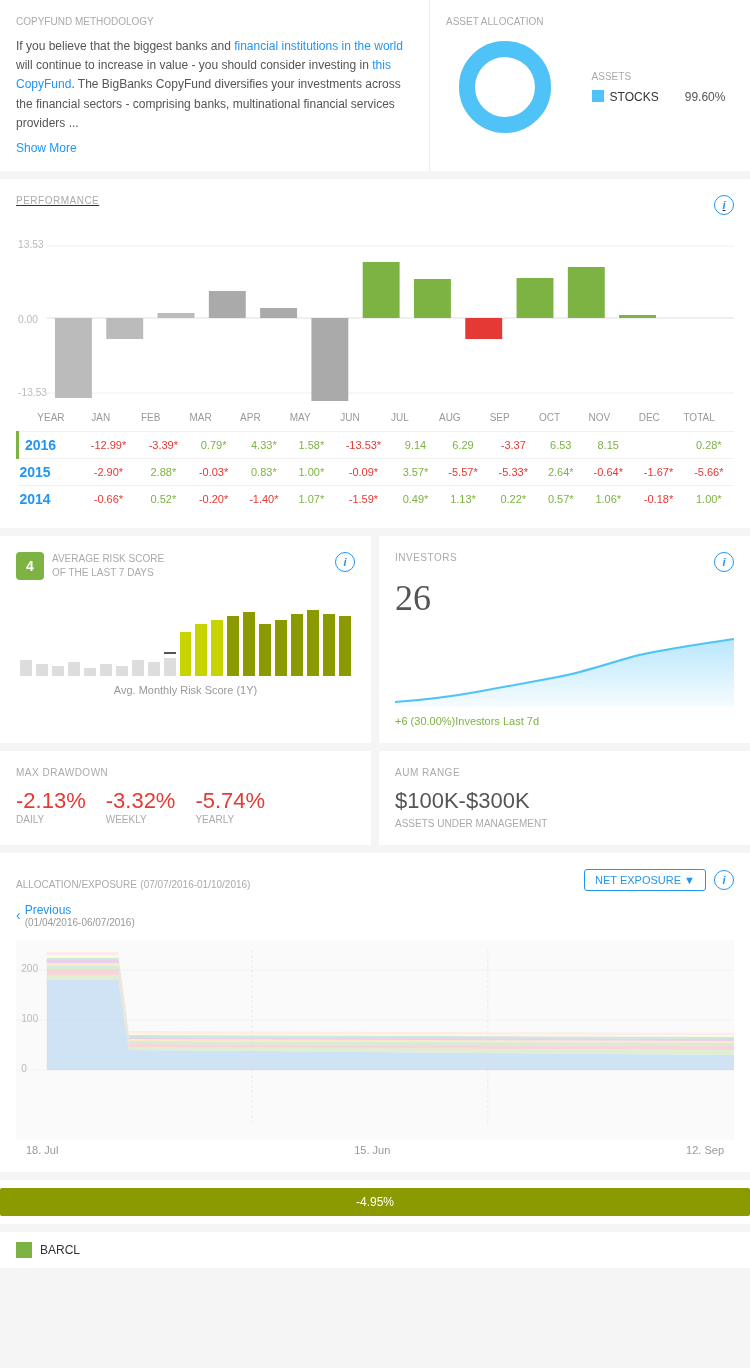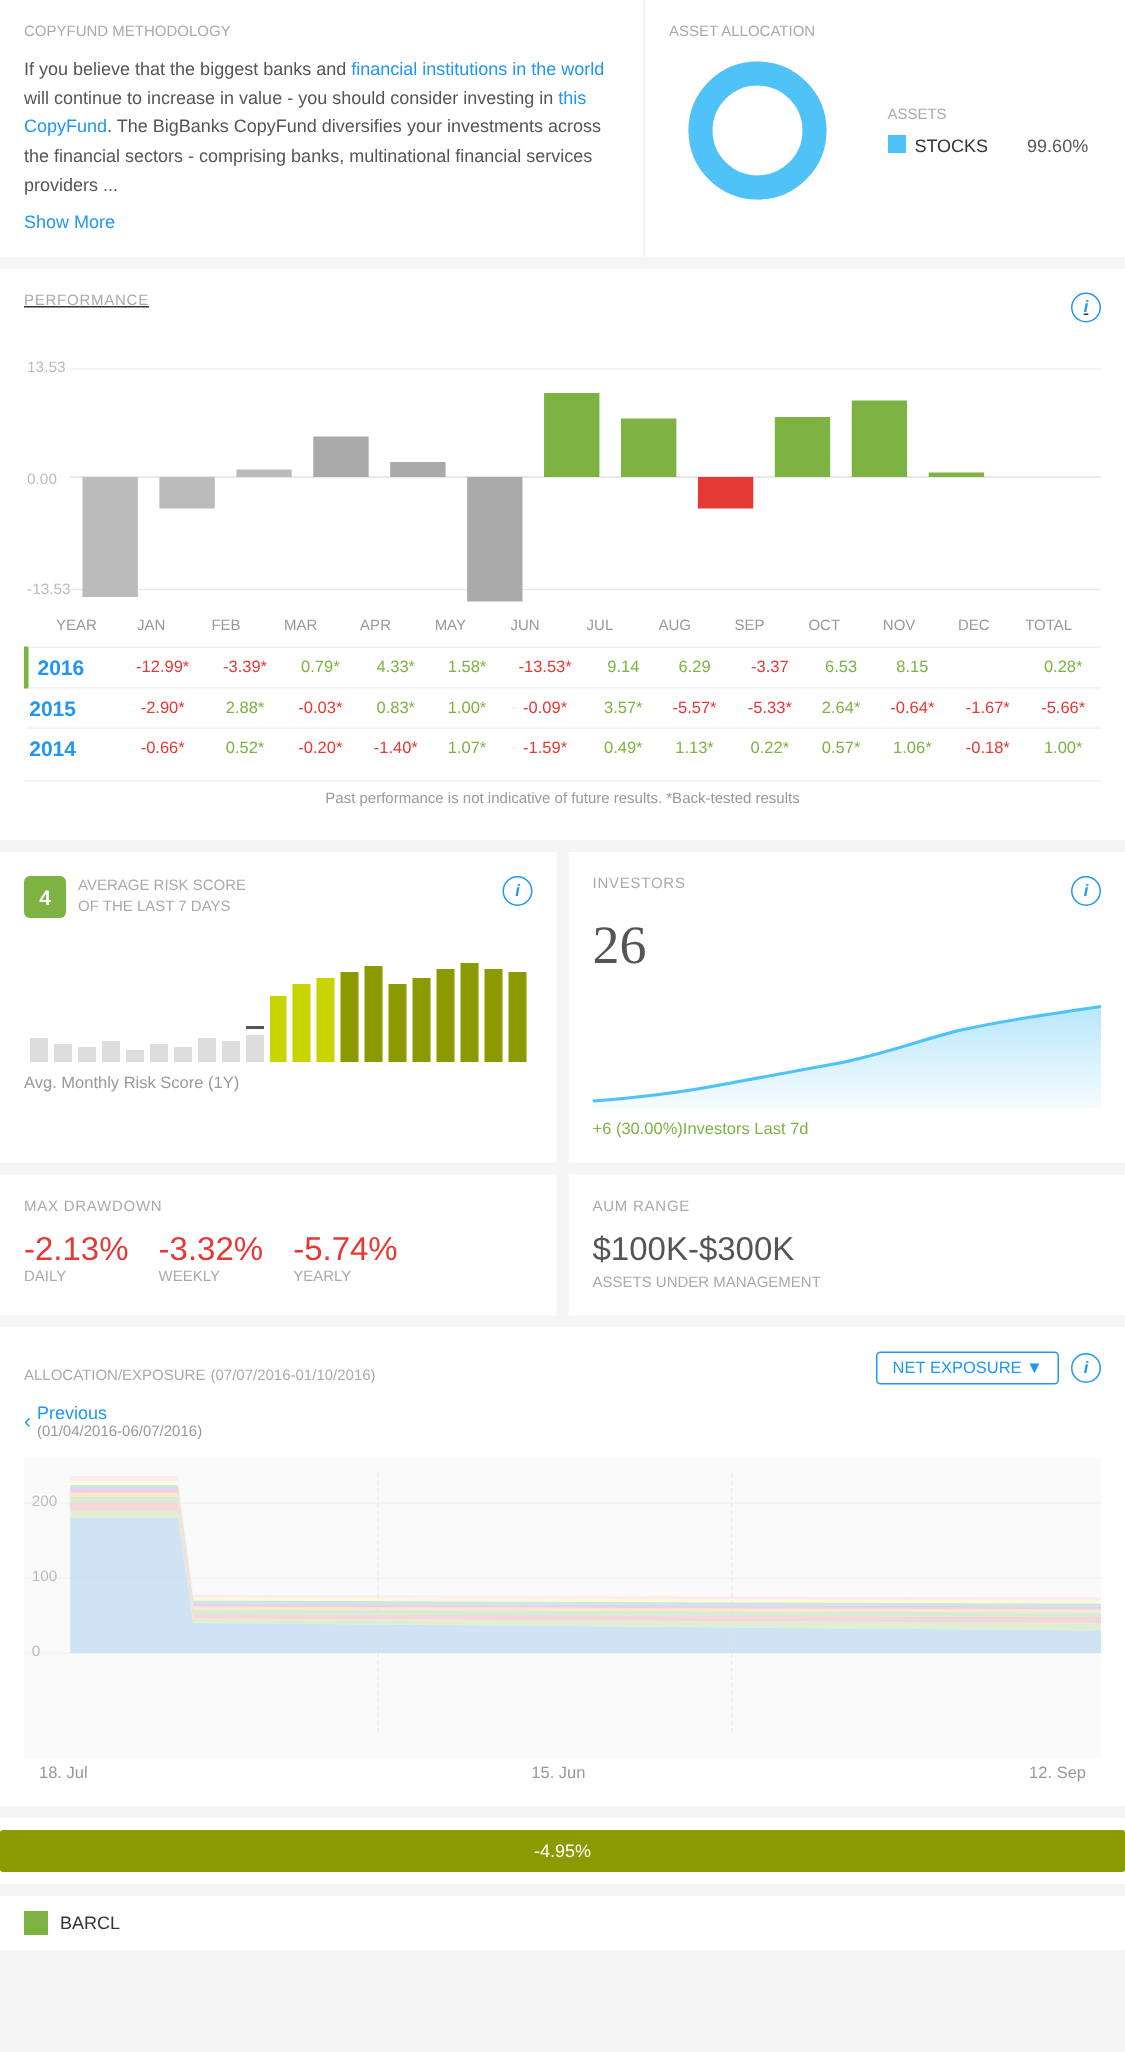--- a/index.html
+++ b/index.html
@@ -58,21 +58,21 @@
 
     .investors-count { font-size: 36px; color: #555; margin: 4px 0; font-weight: 300; font-family: Liberation Serif, serif; }
     .investors-change { color: #7cb342; font-size: 11px; margin-top: 4px; }
 
     
     .risk-bars { display: flex; align-items: flex-end; height: 80px; gap: 4px; margin: 16px 0 8px; padding: 0 4px; }
     .risk-bar-col { display: flex; flex-direction: column; align-items: center; flex: 1; height: 100%; justify-content: flex-end; }
     .risk-bar { width: 100%; background: #ddd; }
     .risk-bar.active { background: #c8d400; }
     .risk-bar.active-dark { background: #8a9a00; }
-    .risk-chart-label { font-size: 11px; color: #999; margin-top: 4px; }
+    .risk-chart-label { text-align: center; font-size: 11px; color: #999; margin-top: 4px; }
 
     
     .investors-chart { height: 80px; margin: 8px 0; }
     .investors-chart svg { width: 100%; height: 80px; }
 
     
     .drawdown-row { display: flex; gap: 8px; margin-bottom: 8px; }
     .drawdown-panel { flex: 1; background: #fff; padding: 16px; }
     .aum-panel { flex: 1; background: #fff; padding: 16px; }
     .drawdown-items { display: flex; gap: 20px; margin-top: 8px; }
@@ -248,21 +248,20 @@
         <td class="pos">1.13*</td>
         <td class="pos">0.22*</td>
         <td class="pos">0.57*</td>
         <td class="pos">1.06*</td>
         <td class="neg">-0.18*</td>
         <td class="pos">1.00*</td>
       </tr>
     </tbody>
   </table>
 
-  <div class="disclaimer">Past performance is not indicative of future results. *Back-tested results</div>
 </div>
 
 <div class="bottom-row">
   <div class="risk-panel">
     <div class="risk-header">
       <div class="risk-header-left">
         <div class="risk-score-badge">4</div>
         <div class="risk-title">
           <div>AVERAGE RISK SCORE</div>
           <div>OF THE LAST 7 DAYS</div>

